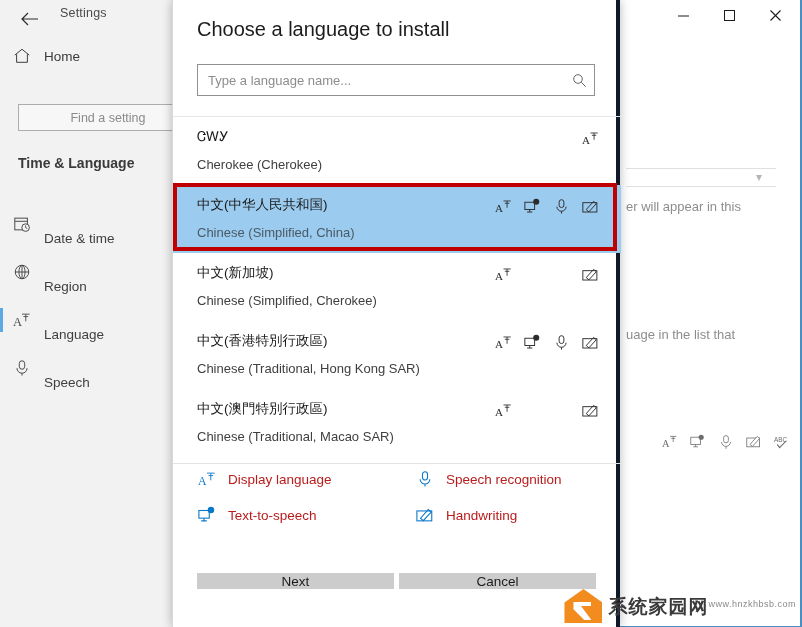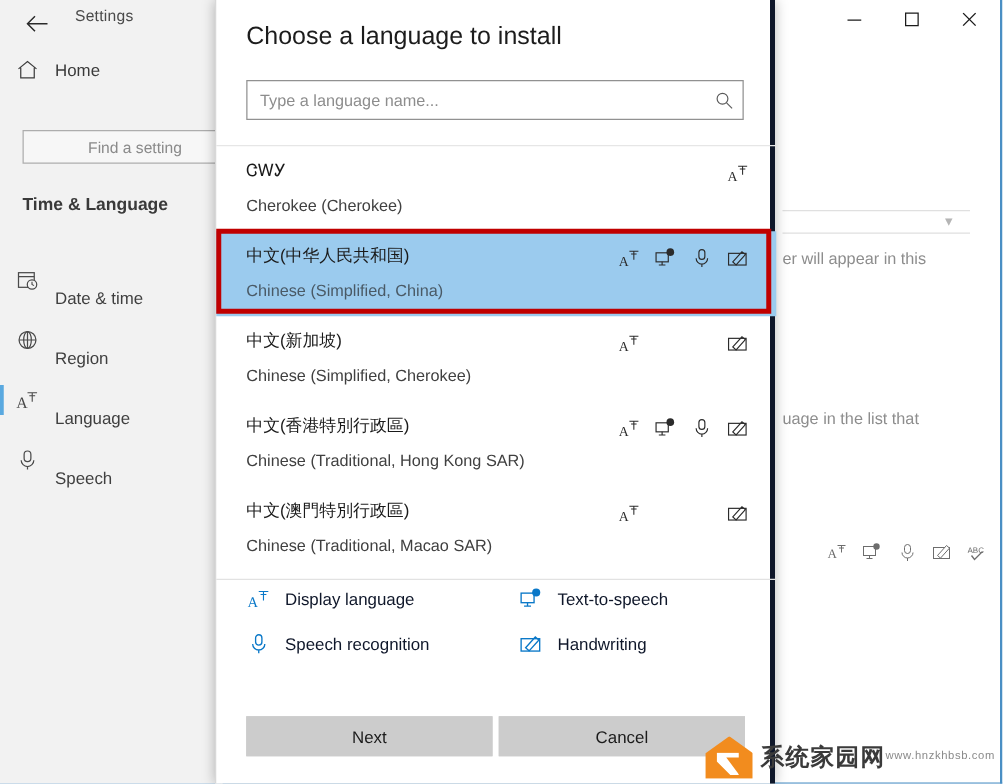--- a/index.html
+++ b/index.html
@@ -146,28 +146,28 @@
   }
 
   .legend-sep { position: absolute; left: 0; top: 463px; width: 448px; height: 1px; background: #e2e2e2; }
   .legend {
     position: absolute; left: 0; top: 470px; width: 448px;
     display: grid; grid-template-columns: 218px 230px; row-gap: 18px;
     padding-left: 24px;
   }
   .legend-item { display: flex; align-items: center; gap: 11px; }
   .legend-item .ico { width: 20px; display:flex; justify-content:center; color: #0a78c8; }
-  .legend-item .lbl { font-size: 13.5px; color: #0f172a; }
+  .legend-item .lbl { font-size: 13.5px; color: #b91c1c; }
 
   .dlg-buttons {
     position: absolute; left: 24px; top: 573px;
     display: flex; gap: 5px;
   }
   .dlg-btn {
-    width: 197px; height: 32px;
+    width: 197px; height: 16px;
     background: #cccccc; border: 1px solid #cccccc;
     font-family: inherit; font-size: 13.5px; color: #1b1b1b;
     display: flex; align-items: center; justify-content: center;
     cursor: default;
   }
 
   
   .watermark {
     position: absolute; right: 6px; bottom: 4px;
     display: flex; align-items: center; gap: 6px;
@@ -472,35 +472,35 @@
           <svg width="18" height="18" viewBox="0 0 20 20">
               <text x="0" y="17" font-family="Liberation Serif, serif" font-size="13" fill="currentColor">A</text>
               <path d="M10 3.5h8.5M14.2 3.5v8M11.6 6.2h5.2" stroke="currentColor" stroke-width="1" fill="none"></path>
             </svg>
         </span>
         <span class="lbl">Display language</span>
       </div>
       <div class="legend-item">
         <span class="ico">
           <svg width="18" height="18" viewBox="0 0 20 20">
+              <rect x="7.2" y="2" width="5.6" height="9.2" rx="2.8" fill="none" stroke="currentColor" stroke-width="1.2"></rect>
+              <path d="M4.6 10.2a5.4 5.4 0 0 0 10.8 0M10 15.6v2.8" stroke="currentColor" stroke-width="1.2" fill="none"></path>
+            </svg>
+        </span>
+        <span class="lbl">Speech recognition</span>
+      </div>
+      <div class="legend-item">
+        <span class="ico">
+          <svg width="18" height="18" viewBox="0 0 20 20">
               <rect x="1" y="5" width="11.5" height="8.5" fill="none" stroke="currentColor" stroke-width="1.2"></rect>
               <path d="M6.7 13.5v3M3.6 16.5h6.2" stroke="currentColor" stroke-width="1.2" fill="none"></path>
               <circle cx="14.4" cy="4.4" r="3.6" fill="currentColor"></circle>
             </svg>
         </span>
         <span class="lbl">Text-to-speech</span>
-      </div>
-      <div class="legend-item">
-        <span class="ico">
-          <svg width="18" height="18" viewBox="0 0 20 20">
-              <rect x="7.2" y="2" width="5.6" height="9.2" rx="2.8" fill="none" stroke="currentColor" stroke-width="1.2"></rect>
-              <path d="M4.6 10.2a5.4 5.4 0 0 0 10.8 0M10 15.6v2.8" stroke="currentColor" stroke-width="1.2" fill="none"></path>
-            </svg>
-        </span>
-        <span class="lbl">Speech recognition</span>
       </div>
       <div class="legend-item">
         <span class="ico">
           <svg width="18" height="18" viewBox="0 0 20 20">
               <rect x="1" y="5.5" width="16.5" height="11" fill="none" stroke="currentColor" stroke-width="1.2"></rect>
               <path d="M5 13.6l8.6-9.6 3.2 2.7-8.7 9.6z" fill="none" stroke="currentColor" stroke-width="1.2"></path>
             </svg>
         </span>
         <span class="lbl">Handwriting</span>
       </div>

